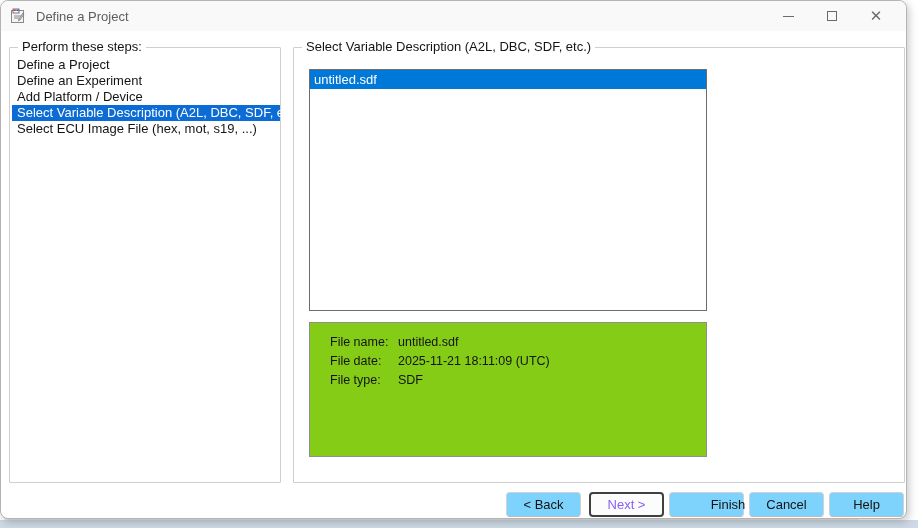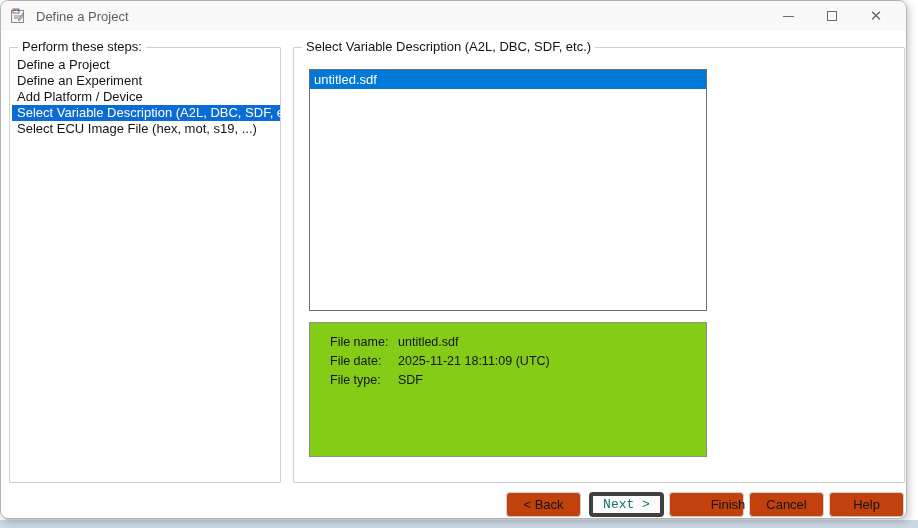--- a/index.html
+++ b/index.html
@@ -55,24 +55,24 @@
 
   
   #file-info { position:absolute; left:15px; top:274px; width:398px; height:135px;
     background:#84cc16; border:1px solid #8f8f8f; padding:10px 0 0 20px; }
   .info-row { display:flex; font-size:12.5px; color:#141414; line-height:19px; }
   .info-label { width:68px; flex:0 0 auto; }
   .info-value { white-space:nowrap; }
 
   
   #footer { position:absolute; left:0; top:491px; width:907px; height:26px; }
-  .btn { position:absolute; top:0; width:75px; height:25px; background:#c2410c;
+  .btn { position:absolute; top:0; width:75px; height:25px; background:#7dd3fc;
     border:1px solid #d1d1d1; border-bottom-color:#bcbcbc; border-radius:4px;
     font-size:13px; color:#141414; display:flex; align-items:center; justify-content:center; cursor:default; }
-  .btn.disabled { color:#0f766e; border:4px solid #404040; background:#fcfcfc;font-family:Liberation Mono, monospace; }
+  .btn.disabled { color:#8b5cf6; border:2px solid #404040; background:#fcfcfc; }
   #btn-back   { left:505px; }
   #btn-next   { left:588px; }
   #btn-finish { left:668px;padding-left:43px; }
   #btn-cancel { left:748px; }
   #btn-help   { left:828px; }
 </style>
 </head>
 <body>
 
 <div id="stage">

